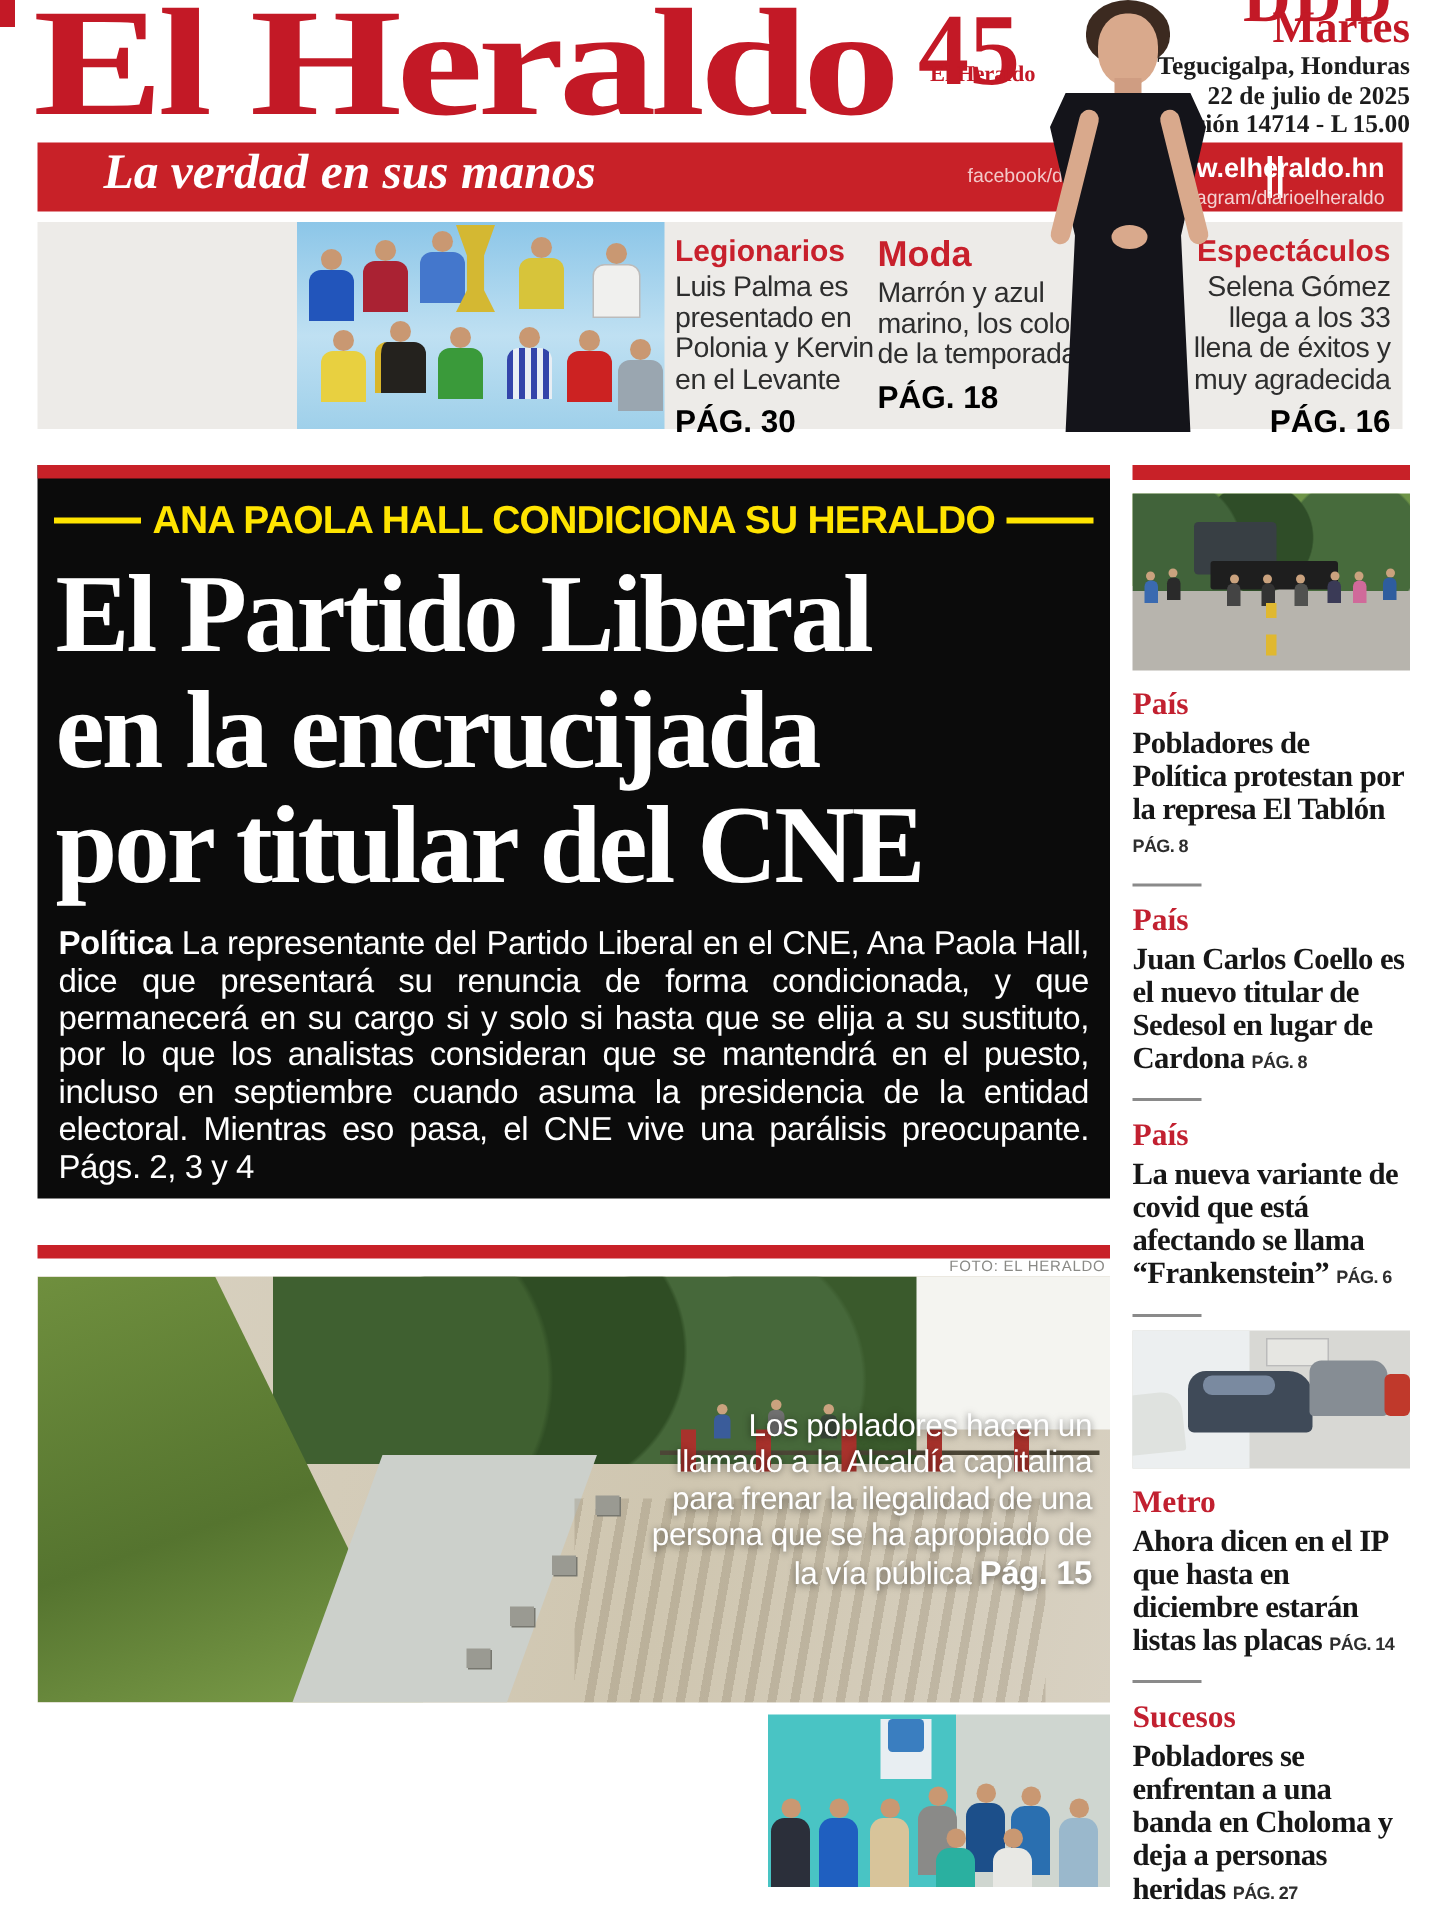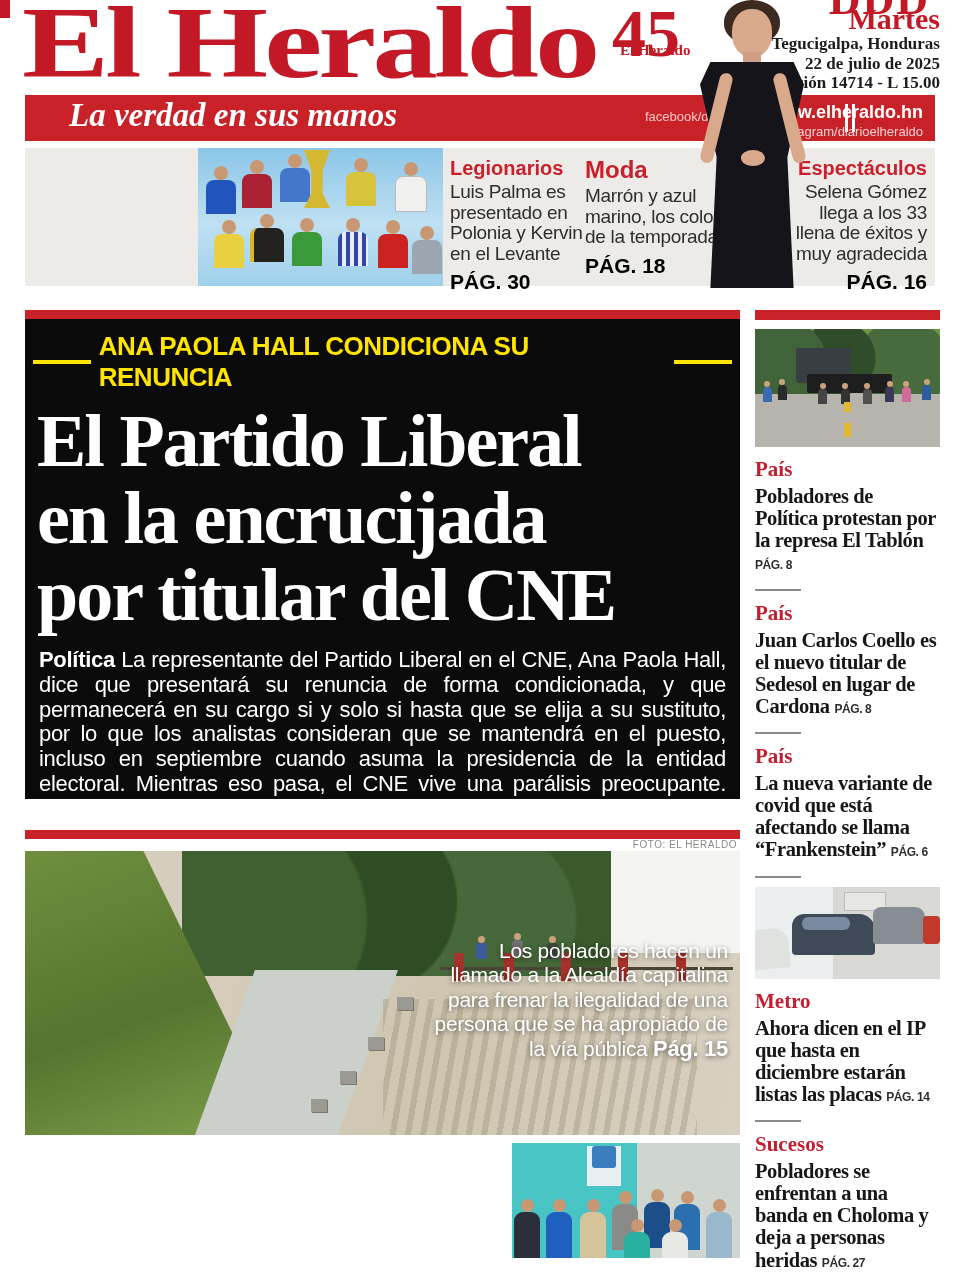--- a/index.html
+++ b/index.html
@@ -262,21 +262,21 @@
     <div class="sg-neck"></div>
     <div class="sg-dress"></div>
     <div class="sg-arm l"></div>
     <div class="sg-arm r"></div>
     <div class="sg-hands"></div>
   </div>
 
   <div class="lead">
     <div class="lead-kicker">
       <div class="bar"></div>
-      <span class="kt">ANA PAOLA HALL CONDICIONA SU RENUNCIA</span>
+      <span class="kt">ANA PAOLA HALL CONDICIONA SU HERALDO</span>
       <div class="bar"></div>
     </div>
     <div class="headline">
       <div>El Partido Liberal</div>
       <div>en la encrucijada</div>
       <div>por titular del CNE</div>
     </div>
     <div class="summary">
       <b>Política</b>
       <span>La representante del Partido Liberal en el CNE, Ana Paola Hall, dice que presentará su renuncia de forma condicionada, y que permanecerá en su cargo si y solo si hasta que se elija a su sustituto, por lo que los analistas consideran que se mantendrá en el puesto, incluso en septiembre cuando asuma la presidencia de la entidad electoral. Mientras eso pasa, el CNE vive una parálisis preocupante.</span>

